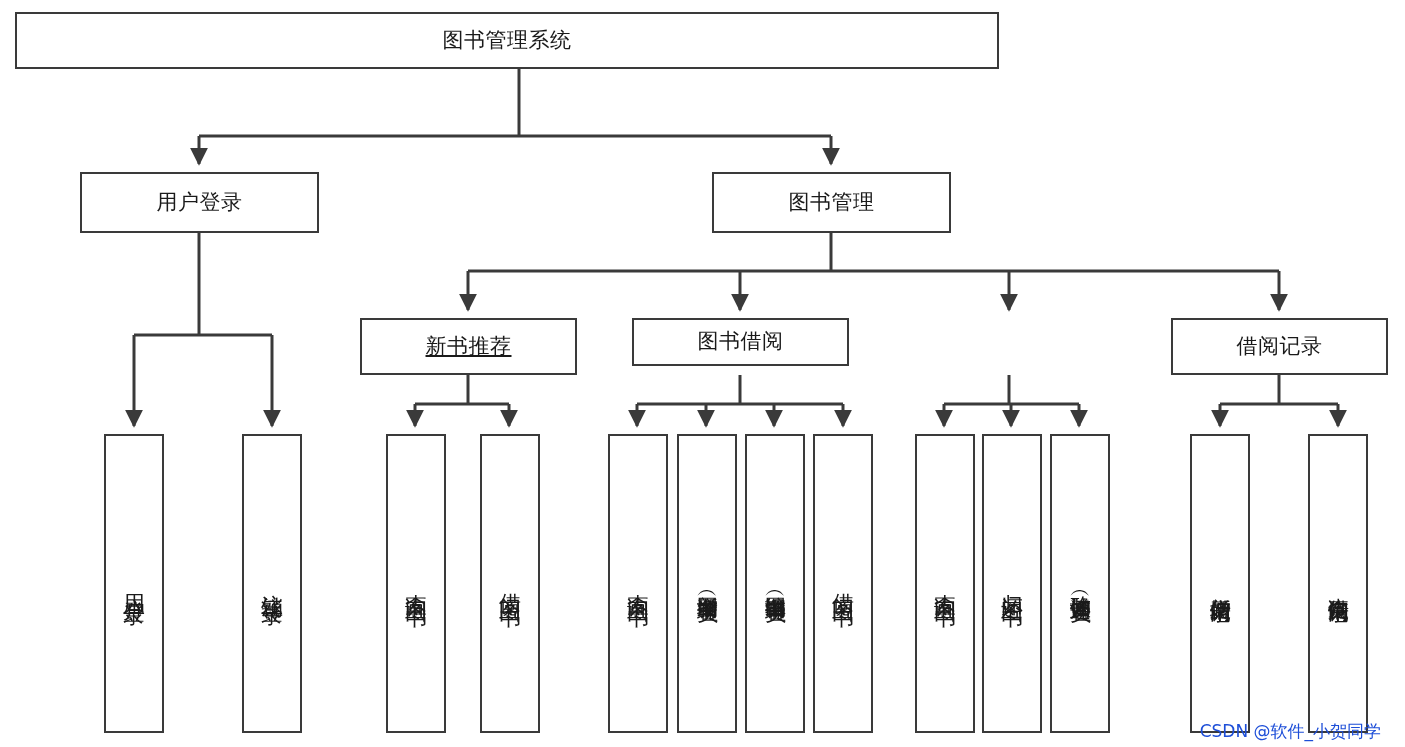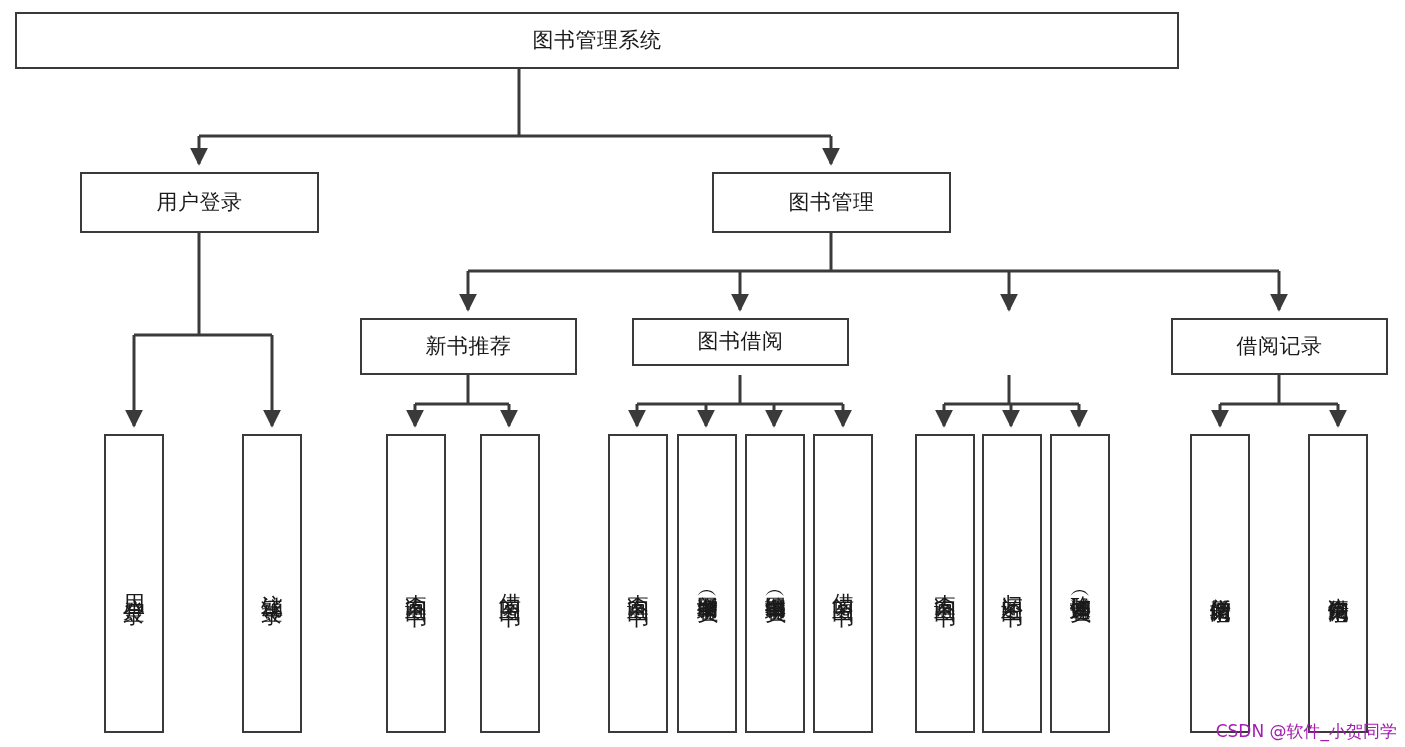--- a/index.html
+++ b/index.html
@@ -56,24 +56,24 @@
     letter-spacing: 4px;
     line-height: 1;
     white-space: nowrap;
   }
   .node.vert.tight .node-label {
     font-size: 21px;
     letter-spacing: 1px;
   }
   #watermark {
     position: absolute;
-    right: 8px;
+    right: 24px;
     bottom: 4px;
     font-size: 17px;
-    color: #a21caf;
+    color: #1d4ed8;
     white-space: nowrap;
     font-family: "DejaVu Sans", "Liberation Sans", sans-serif;
   }
 </style>
 </head>
 <body>
 
 <div id="canvas">
 
   <svg id="edges" width="1405" height="747" viewBox="0 0 1405 747" xmlns="http://www.w3.org/2000/svg">
@@ -122,33 +122,33 @@
       <path d="M 1011 404 L 1011 426" marker-end="url(#arrow)"></path>
       <path d="M 1079 404 L 1079 426" marker-end="url(#arrow)"></path>
 
       <path d="M 1279 375 L 1279 404"></path>
       <path d="M 1220 404 L 1338 404"></path>
       <path d="M 1220 404 L 1220 426" marker-end="url(#arrow)"></path>
       <path d="M 1338 404 L 1338 426" marker-end="url(#arrow)"></path>
     </g>
   </svg>
 
-  <div class="node horiz" style="left:15px; top:12px; width:1164px; height:57px;">
+  <div class="node horiz" style="left:15px; top:12px; width:984px; height:57px;">
     <span class="node-label">图书管理系统</span>
   </div>
 
   <div class="node horiz" style="left:80px; top:172px; width:239px; height:61px;">
     <span class="node-label">用户登录</span>
   </div>
 
   <div class="node horiz" style="left:712px; top:172px; width:239px; height:61px;">
     <span class="node-label">图书管理</span>
   </div>
 
-  <div class="node horiz" style="left:360px; top:318px; width:217px; height:57px;">
+  <div class="node horiz" style="left:360px; top:318px; width:217px; height:57px;text-decoration:underline;">
     <span class="node-label">新书推荐</span>
   </div>
 
   <div class="node horiz" style="left:632px; top:318px; width:217px; height:48px;">
     <span class="node-label">图书借阅</span>
   </div>
 
 
   <div class="node horiz" style="left:1171px; top:318px; width:217px; height:57px;">
     <span class="node-label">借阅记录</span>

